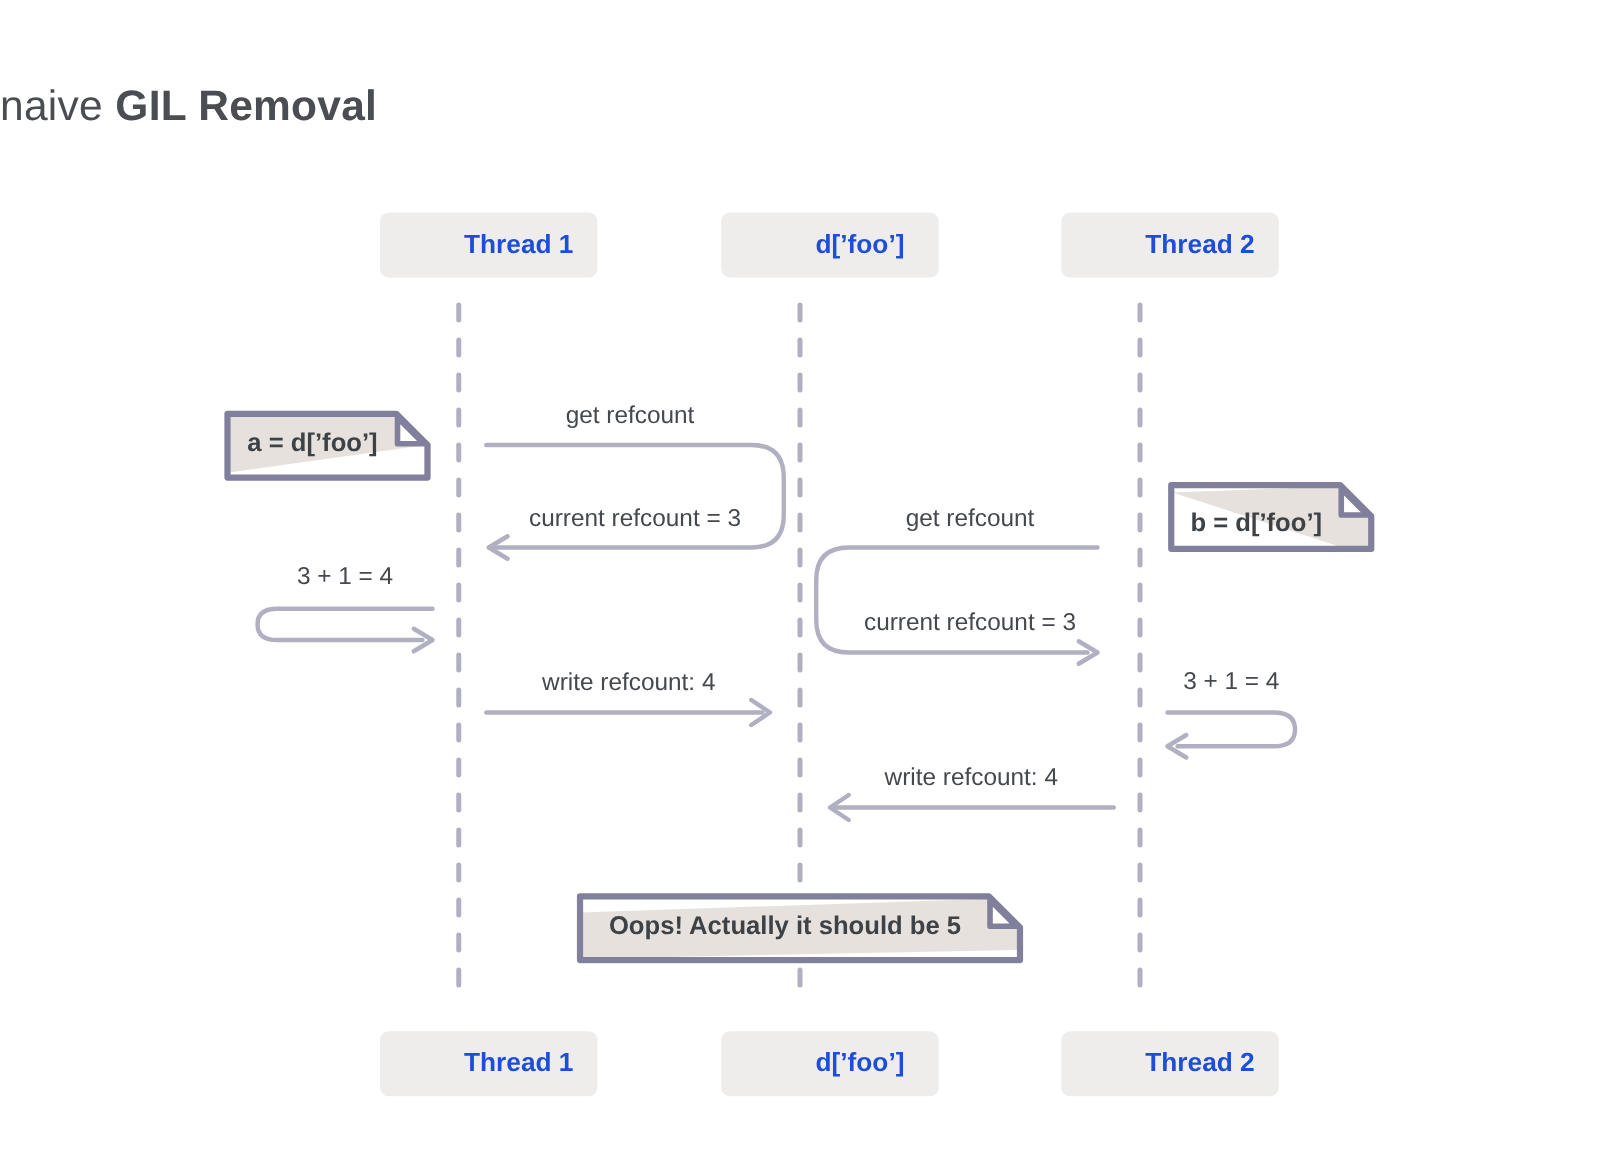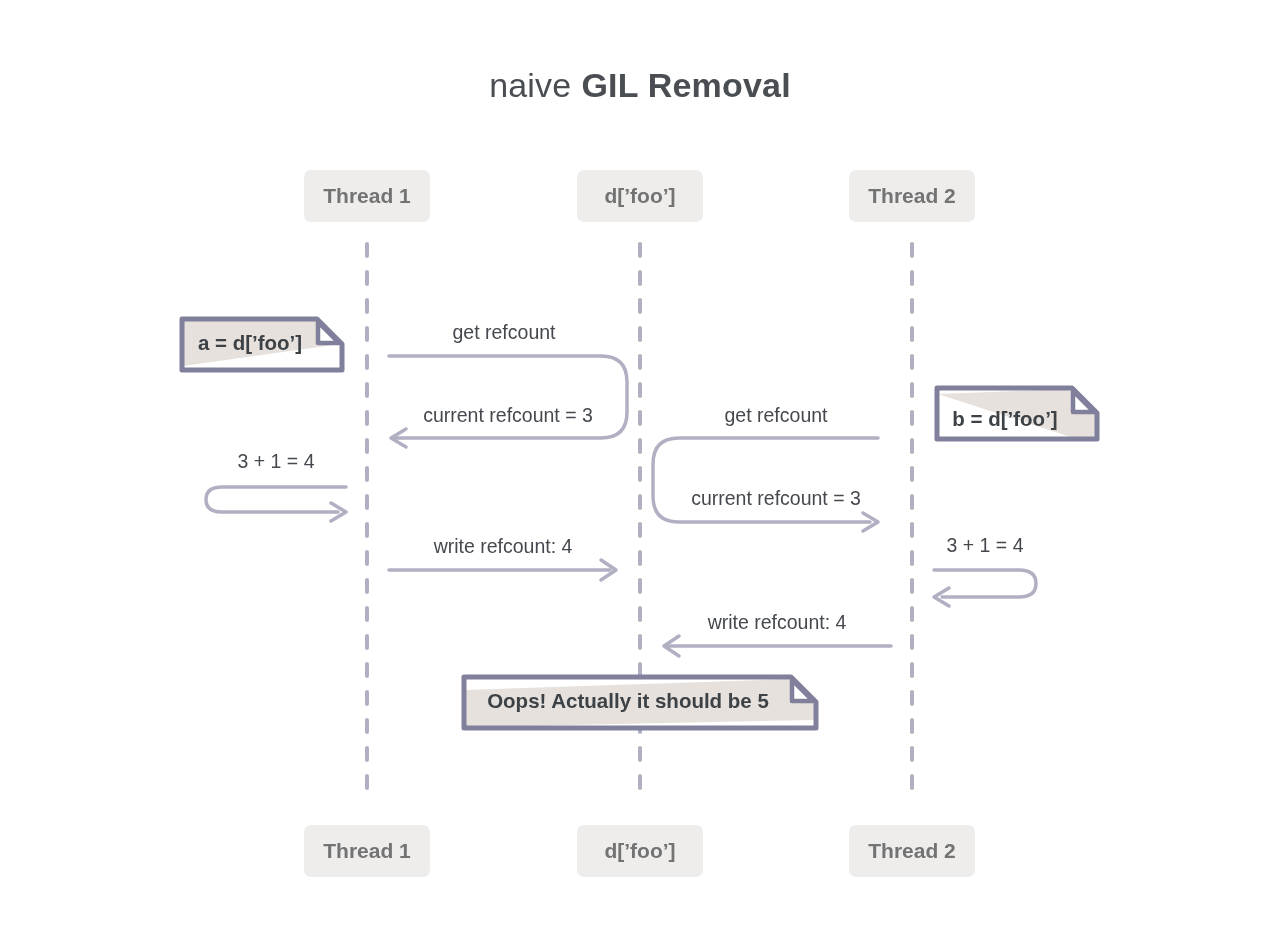--- a/index.html
+++ b/index.html
@@ -5,35 +5,35 @@
   html,body{margin:0;padding:0;background:#ffffff;}
   #stage{
     position:relative;
     width:1280px;height:938px;
     background:#ffffff;
     overflow:hidden;
     font-family:"Liberation Sans","DejaVu Sans",sans-serif;
   }
   #title{
     position:absolute;left:0;top:66px;width:1280px;
-    text-align:center;
+    text-align:left;
     font-size:34px;
     color:#4a4e53;
     letter-spacing:.2px;
   }
   #title .t-reg{font-weight:400;}
   #title .t-bold{font-weight:700;margin-left:10px;}
   svg.layer{position:absolute;left:0;top:0;}
   .lane-box{
     position:absolute;
     width:126px;height:52px;
     background:#eeedec;
     border-radius:7px;
     display:flex;align-items:center;justify-content:center;
-    font-size:21px;font-weight:700;color:#737373;
+    font-size:21px;font-weight:700;color:#1d4ed8;padding-left:48px;
   }
   .msg-label{
     position:absolute;
     transform:translateX(-50%);
     white-space:nowrap;
     font-size:19.5px;
     color:#45494e;
     text-align:right;
   }
   .note{position:absolute;}
@@ -54,41 +54,41 @@
   </div>
 
   <svg class="layer" width="1280" height="938" viewBox="0 0 1280 938">
     <g stroke="#b1b0c2" stroke-width="4" stroke-linecap="round" fill="none" stroke-dasharray="12 16">
       <path d="M367,244 V804"></path>
       <path d="M640,244 V804"></path>
       <path d="M912,244 V804"></path>
     </g>
   </svg>
 
-  <div class="note" style="left:179px;top:316px;width:166px;height:57px;">
+  <div class="note" style="left:179px;top:328px;width:166px;height:57px;">
     <svg width="166" height="57" viewBox="0 0 166 57">
       <path d="M3,3 H138 L163,28 V54 H3 Z" fill="#ffffff"></path>
       <polygon points="4,5 139,4 162,28 4,50" fill="#e6e1dc"></polygon>
       <path d="M3,3 H138 L163,28 V54 H3 Z" fill="none" stroke="#807f9c" stroke-width="5" stroke-linejoin="round"></path>
       <path d="M139,6 L160,27 H139 Z" fill="#ffffff" stroke="#807f9c" stroke-width="4.5" stroke-linejoin="round"></path>
     </svg>
     <div class="note-text">a = d[’foo’]</div>
   </div>
 
   <div class="note" style="left:934px;top:385px;width:166px;height:70px;">
     <svg width="166" height="57" viewBox="0 0 166 57">
       <path d="M3,3 H138 L163,28 V54 H3 Z" fill="#ffffff"></path>
       <polygon points="4,9 139,4 162,28 162,53 140,53" fill="#e6e1dc"></polygon>
       <path d="M3,3 H138 L163,28 V54 H3 Z" fill="none" stroke="#807f9c" stroke-width="5" stroke-linejoin="round"></path>
       <path d="M139,6 L160,27 H139 Z" fill="#ffffff" stroke="#807f9c" stroke-width="4.5" stroke-linejoin="round"></path>
     </svg>
     <div class="note-text">b = d[’foo’]</div>
   </div>
 
-  <div class="note" style="left:461px;top:674px;width:358px;height:57px;">
+  <div class="note" style="left:461px;top:714px;width:358px;height:57px;">
     <svg width="358" height="57" viewBox="0 0 358 57">
       <path d="M3,3 H330 L355,28 V54 H3 Z" fill="#ffffff"></path>
       <polygon points="4,16 330,5 353,28 353,46 4,53" fill="#e6e1dc"></polygon>
       <path d="M3,3 H330 L355,28 V54 H3 Z" fill="none" stroke="#807f9c" stroke-width="5" stroke-linejoin="round"></path>
       <path d="M331,6 L352,27 H331 Z" fill="#ffffff" stroke="#807f9c" stroke-width="4.5" stroke-linejoin="round"></path>
     </svg>
     <div class="note-text">Oops! Actually it should be 5</div>
   </div>
 
   <svg class="layer" width="1280" height="938" viewBox="0 0 1280 938">

